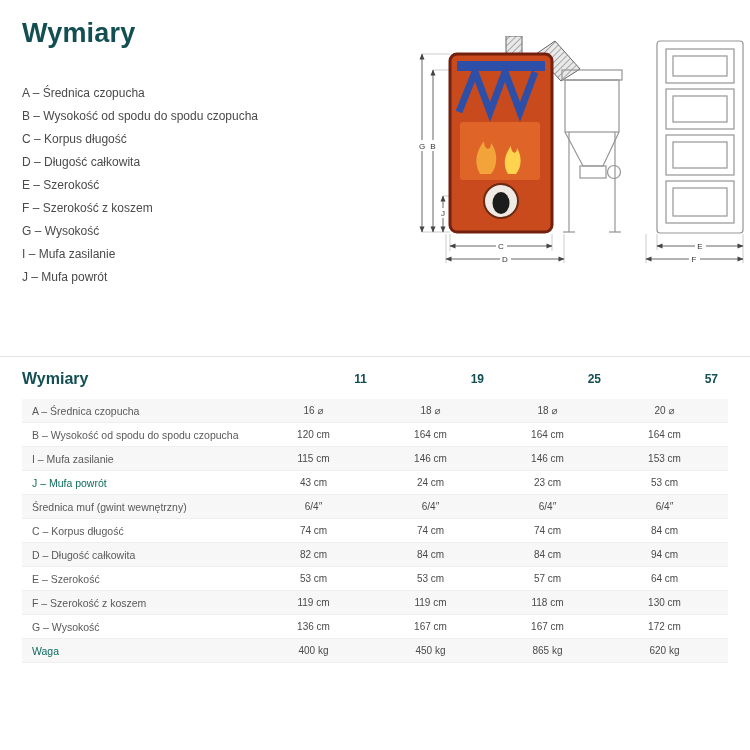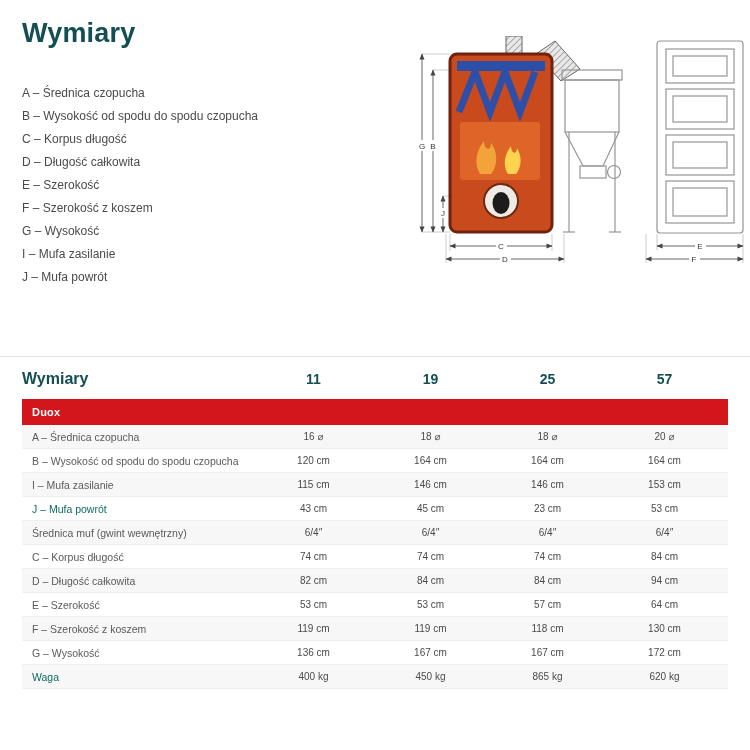--- a/index.html
+++ b/index.html
@@ -25,21 +25,21 @@
   svg .labbg { fill:#ffffff; }
   svg .outline { stroke:#959595; stroke-width:1.2; fill:none; }
 
   
   .table-section { margin-top:62px; border-top:1px solid #e4e4e4; padding:0 22px 0 22px; }
   .theader {
     display:grid; grid-template-columns:1fr 117px 117px 117px 117px;
     align-items:center; padding:13px 0 11px 0;
   }
   .theading { font-size:16px; font-weight:700; color:#134e53; }
-  .tcol { font-size:14px; font-weight:700; color:#134e53; text-align:center; padding-right:10px; }
+  .tcol { font-size:12px; font-weight:700; color:#134e53; text-align:right; padding-right:10px; }
   .banner {
     background:#d2161c; color:#fff; font-size:11px; font-weight:700;
     padding:7px 10px 7px 10px; letter-spacing:.2px;
   }
   .trow {
     display:grid; grid-template-columns:1fr 117px 117px 117px 117px;
     align-items:center; border-bottom:1px solid #efefef; min-height:24px;
   }
   .trow.alt { background:#f7f7f7; }
   .tlabel { font-size:10.5px; color:#5a5a5a; padding:5px 4px 5px 10px; }
@@ -155,21 +155,20 @@
   </div>
 
   <div class="table-section">
     <div class="theader">
       <span class="theading">Wymiary</span>
       <span class="tcol">11</span>
       <span class="tcol">19</span>
       <span class="tcol">25</span>
       <span class="tcol">57</span>
     </div>
-    <div class="banner">Duox</div>
     <div>
         <div class="trow alt">
           <span class="tlabel">A – Średnica czopucha</span>
           <span class="tcell">16 ⌀</span>
           <span class="tcell">18 ⌀</span>
           <span class="tcell">18 ⌀</span>
           <span class="tcell">20 ⌀</span>
         </div>
         <div class="trow">
           <span class="tlabel">B – Wysokość od spodu do spodu czopucha</span>
@@ -181,21 +180,21 @@
         <div class="trow alt">
           <span class="tlabel">I – Mufa zasilanie</span>
           <span class="tcell">115 cm</span>
           <span class="tcell">146 cm</span>
           <span class="tcell">146 cm</span>
           <span class="tcell">153 cm</span>
         </div>
         <div class="trow">
           <span class="tlabel accent">J – Mufa powrót</span>
           <span class="tcell">43 cm</span>
-          <span class="tcell">45 cm</span>
+          <span class="tcell">24 cm</span>
           <span class="tcell">23 cm</span>
           <span class="tcell">53 cm</span>
         </div>
         <div class="trow alt">
           <span class="tlabel">Średnica muf (gwint wewnętrzny)</span>
           <span class="tcell">6/4″</span>
           <span class="tcell">6/4″</span>
           <span class="tcell">6/4″</span>
           <span class="tcell">6/4″</span>
         </div>

